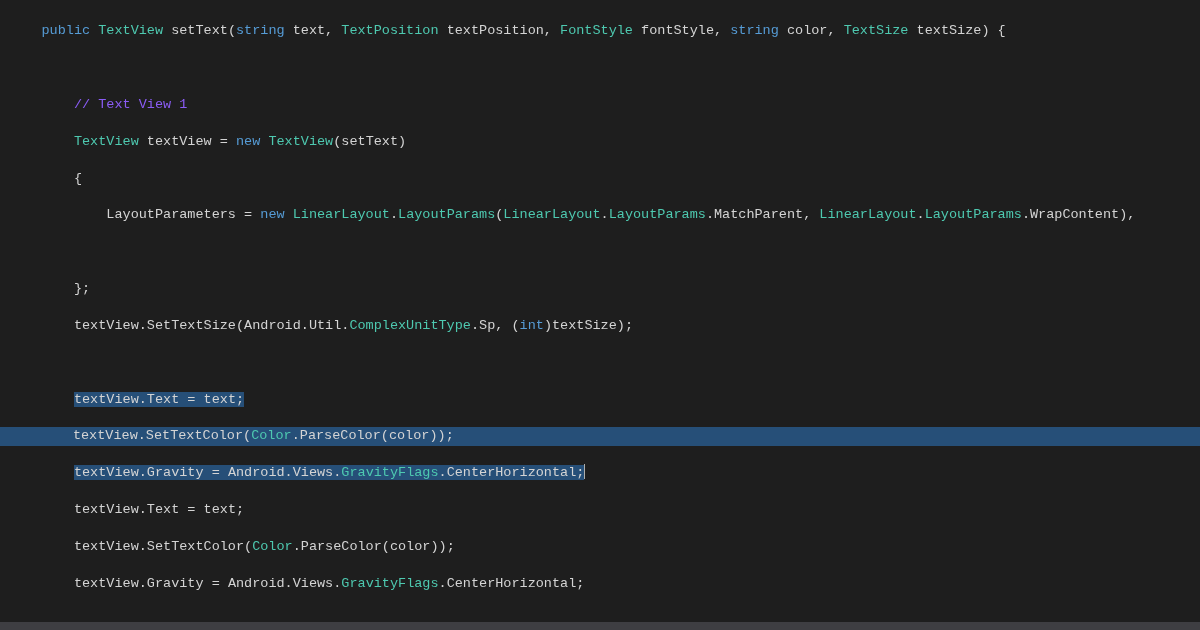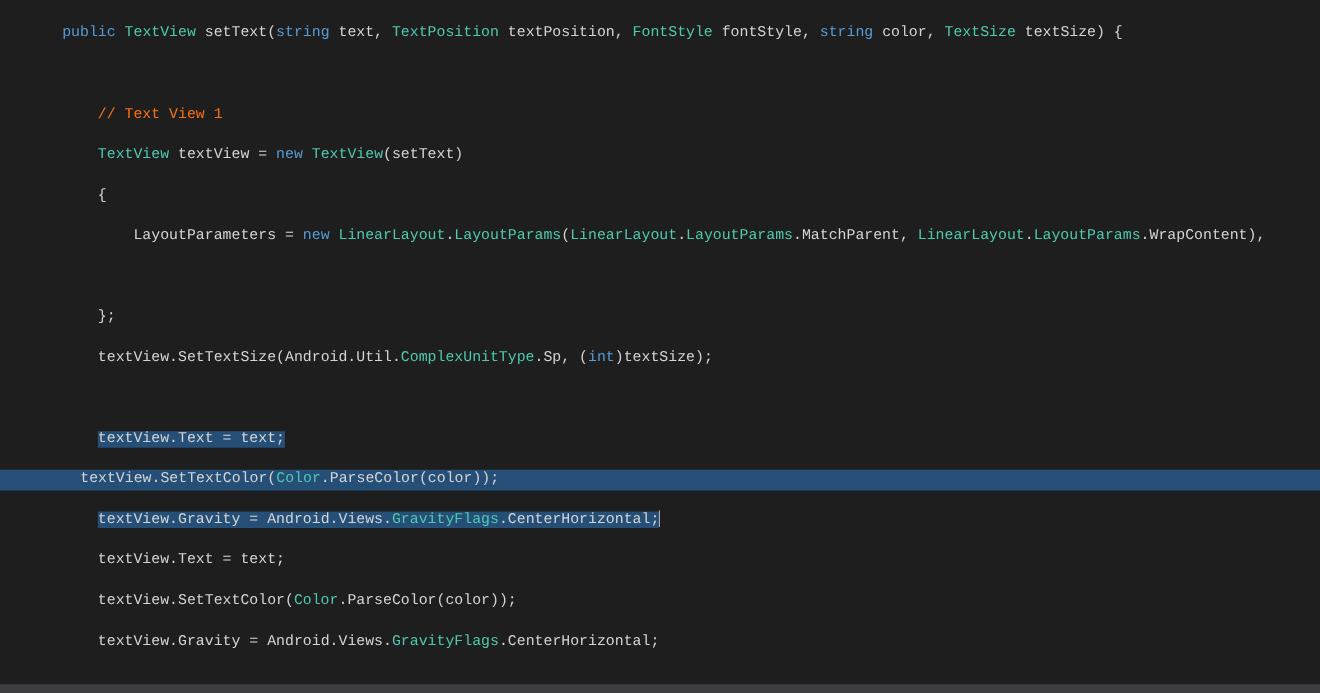--- a/index.html
+++ b/index.html
@@ -11,31 +11,31 @@
     line-height: 18.4px;
     color: #d4d4d4;
   }
   .editor {
     background: #1e1e1e;
     padding-top: 4px;
     width: 100%;
     height: 100%;
     white-space: pre;
   }
-  .line { display: block; padding-left: 16px; }
+  .line { display: block; padding-left: 1px; }
   .line span { white-space: pre; }
   .sel-line { background: #264f78; display: inline; }
   .sel-full {
     display: block;
     background: #264f78;
   }
   
   .kw  { color: #569cd6; }      
   .typ { color: #4ec9b0; }      
-  .cmt { color: #f97316; }      
+  .cmt { color: #8b5cf6; }      
   .pln { color: #d4d4d4; }
   .cursor {
     display:inline-block;
     width:1px; height:15px;
     background:#aeafad;
     vertical-align: text-bottom;
     margin-bottom:1px;
   }
   .scrollbar {
     position: absolute;

